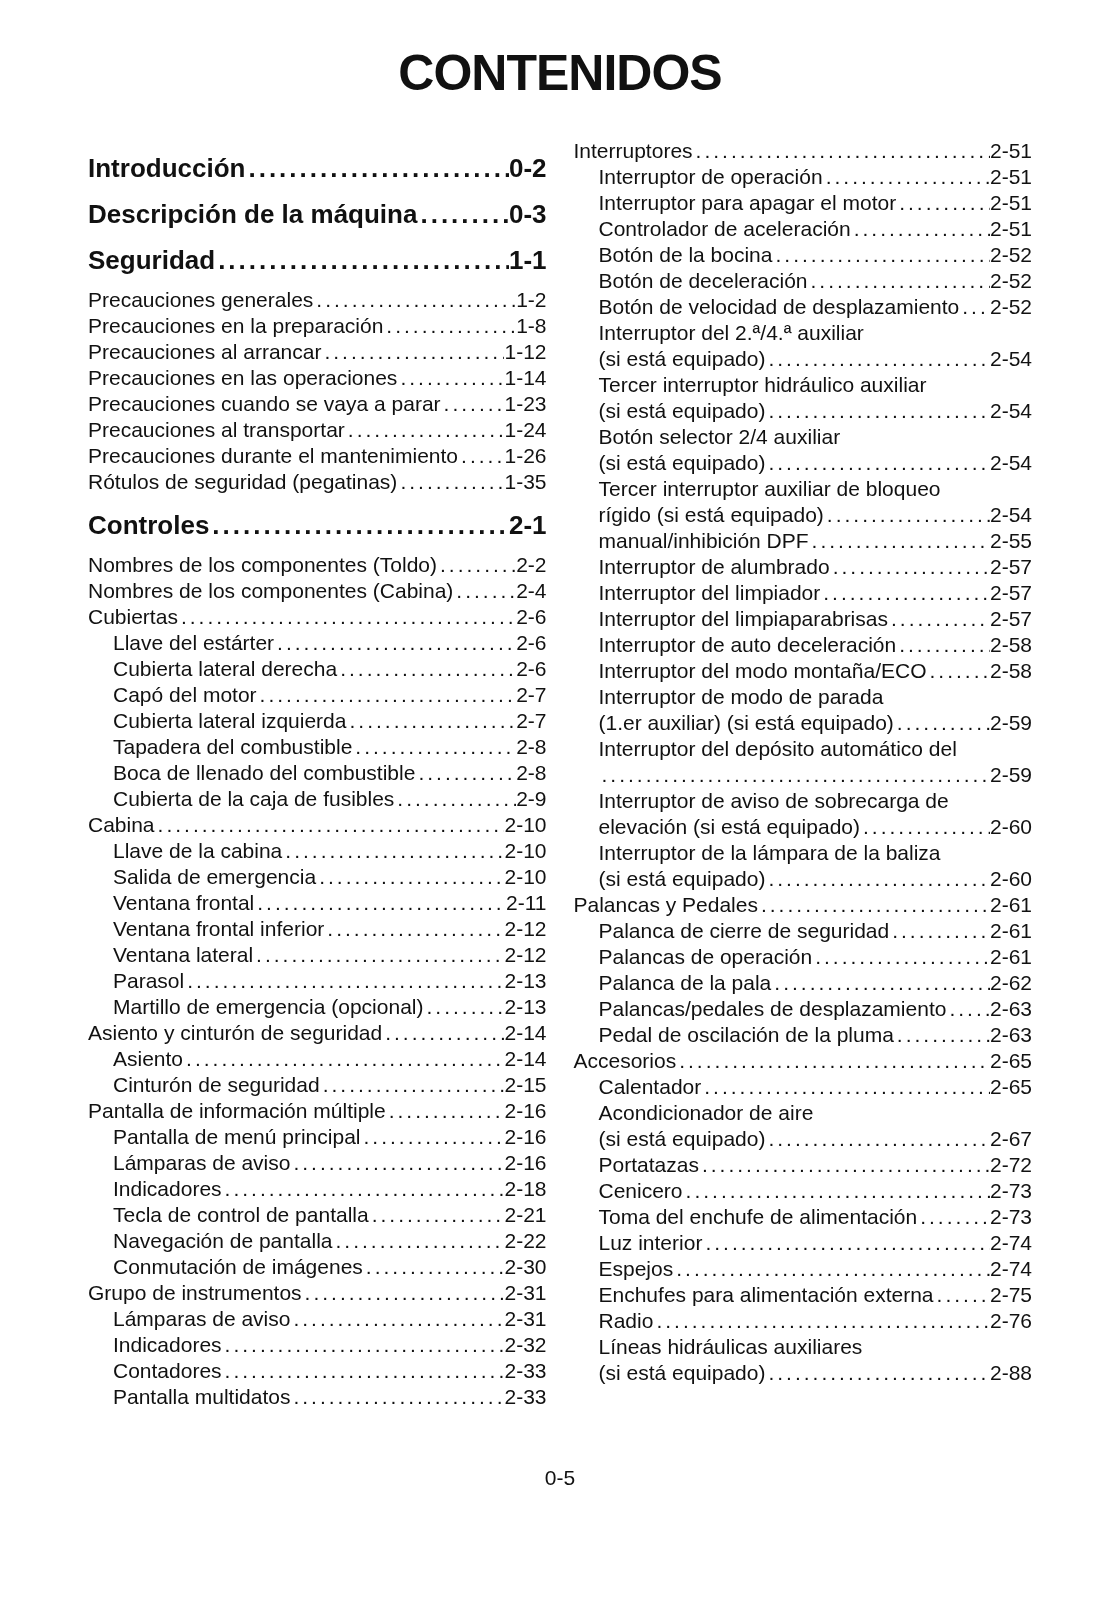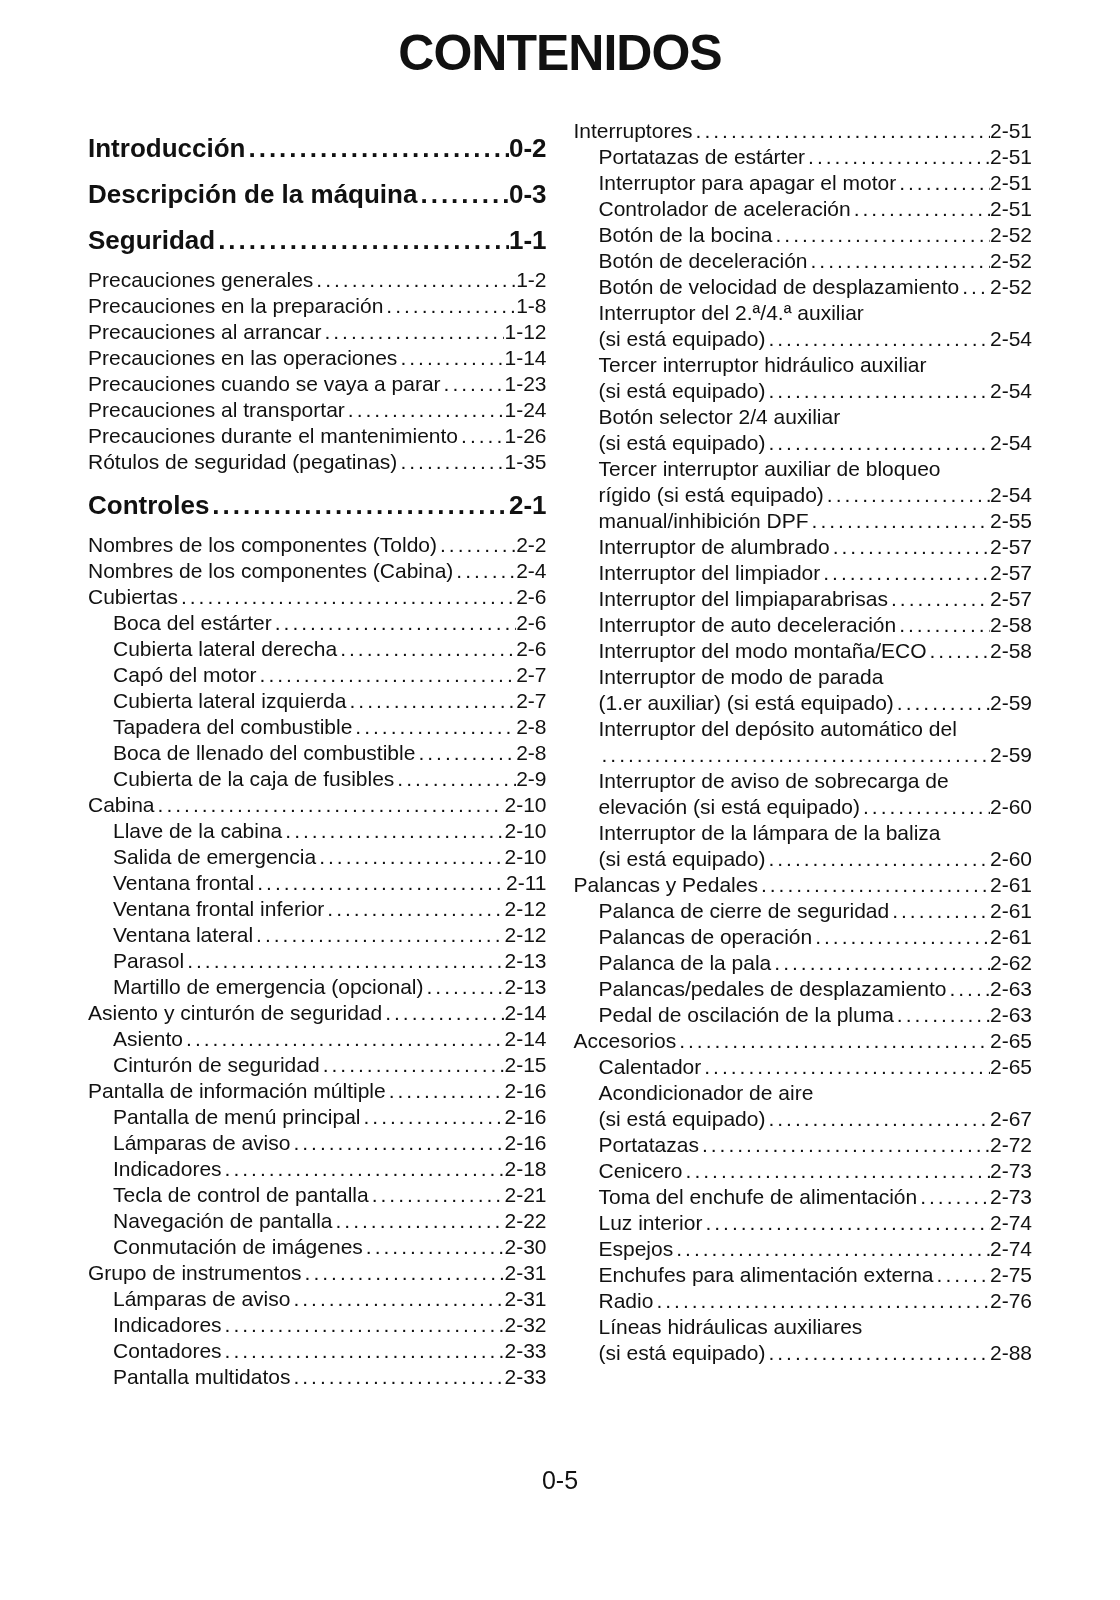--- a/index.html
+++ b/index.html
@@ -4,21 +4,21 @@
 <style>
   * { margin: 0; padding: 0; box-sizing: border-box; }
   html, body { width: 1120px; height: 1600px; }
   body {
     background: #ffffff;
     color: #111111;
     font-family: "Liberation Sans", "DejaVu Sans", sans-serif;
     position: relative;
     overflow: hidden;
   }
-  .page-inner { padding: 24px 88px 0 88px; }
+  .page-inner { padding: 44px 88px 0 88px; }
 
   .title {
     text-align: center;
     font-size: 50px;
     font-weight: bold;
     letter-spacing: -1px;
     margin-bottom: 36px;
   }
 
   .columns { display: flex; gap: 27px; }
@@ -53,21 +53,21 @@
   .row.h .dots::after { letter-spacing: 3px; }
 
   .row.i2, .row.i2c { padding-left: 25px; }
 
   .footer {
     position: absolute;
     left: 0;
     right: 0;
     top: 1466px;
     text-align: center;
-    font-size: 25px;
+    font-size: 21px;
   }
 </style>
 </head>
 <body>
 
 <div class="page-inner">
   <h1 class="title">CONTENIDOS</h1>
 
   <div class="columns">
       <div class="col">
@@ -140,21 +140,21 @@
           <span class="label">Nombres de los componentes (Cabina)</span>
           <span class="dots"></span>
           <span class="page">2-4</span>
         </div>
         <div class="row i1">
           <span class="label">Cubiertas</span>
           <span class="dots"></span>
           <span class="page">2-6</span>
         </div>
         <div class="row i2">
-          <span class="label">Boca del estárter</span>
+          <span class="label">Llave del estárter</span>
           <span class="dots"></span>
           <span class="page">2-6</span>
         </div>
         <div class="row i2">
           <span class="label">Cubierta lateral derecha</span>
           <span class="dots"></span>
           <span class="page">2-6</span>
         </div>
         <div class="row i2">
           <span class="label">Capó del motor</span>
@@ -297,21 +297,21 @@
           <span class="page">2-33</span>
         </div>
       </div>
       <div class="col">
         <div class="row i1">
           <span class="label">Interruptores</span>
           <span class="dots"></span>
           <span class="page">2-51</span>
         </div>
         <div class="row i2">
-          <span class="label">Portatazas de estárter</span>
+          <span class="label">Interruptor de operación</span>
           <span class="dots"></span>
           <span class="page">2-51</span>
         </div>
         <div class="row i2">
           <span class="label">Interruptor para apagar el motor</span>
           <span class="dots"></span>
           <span class="page">2-51</span>
         </div>
         <div class="row i2">
           <span class="label">Controlador de aceleración</span>

